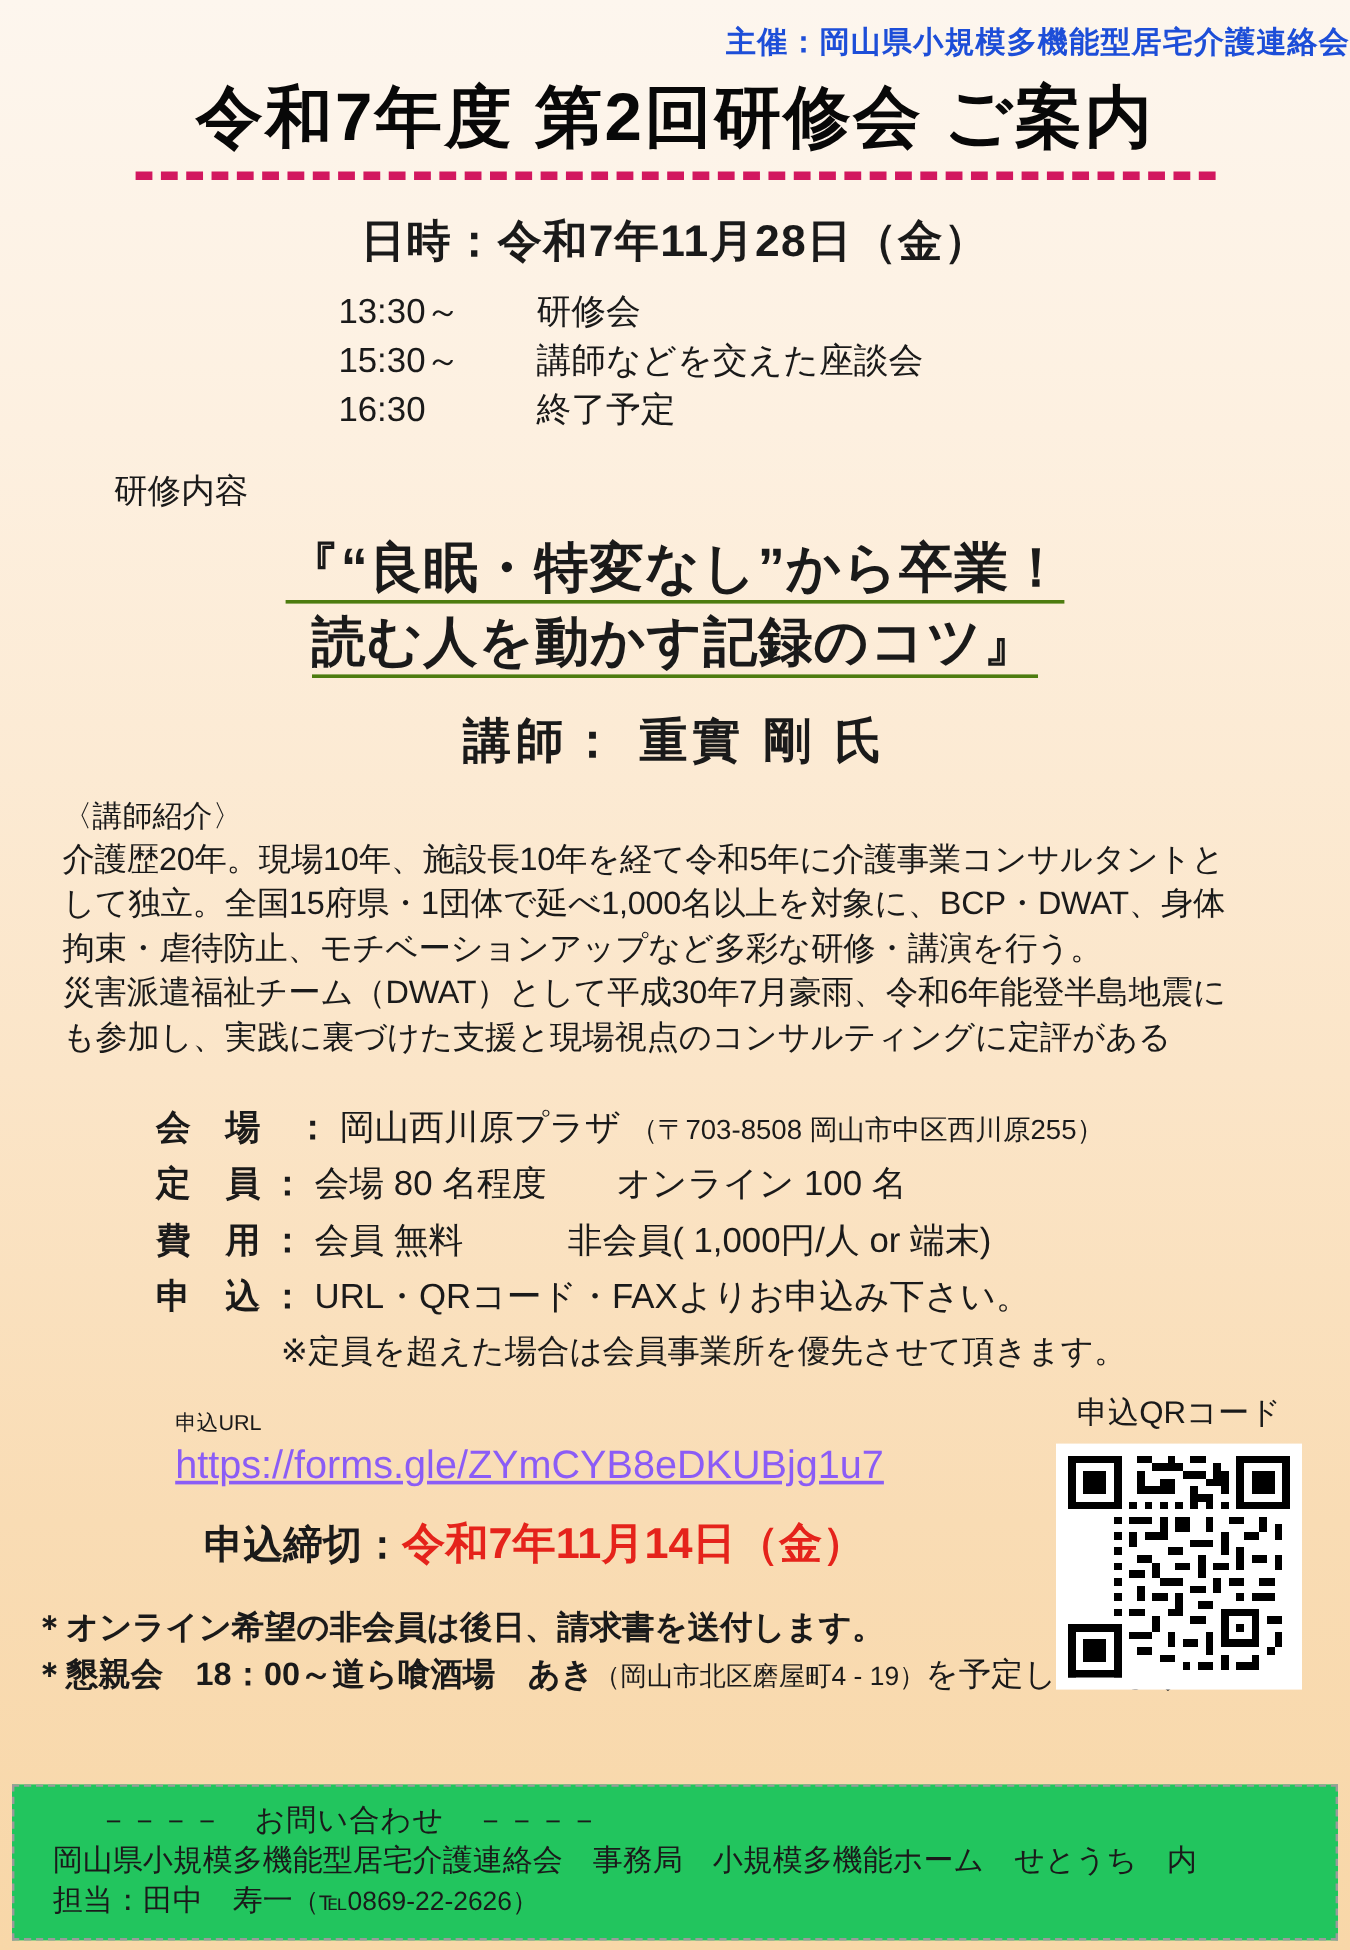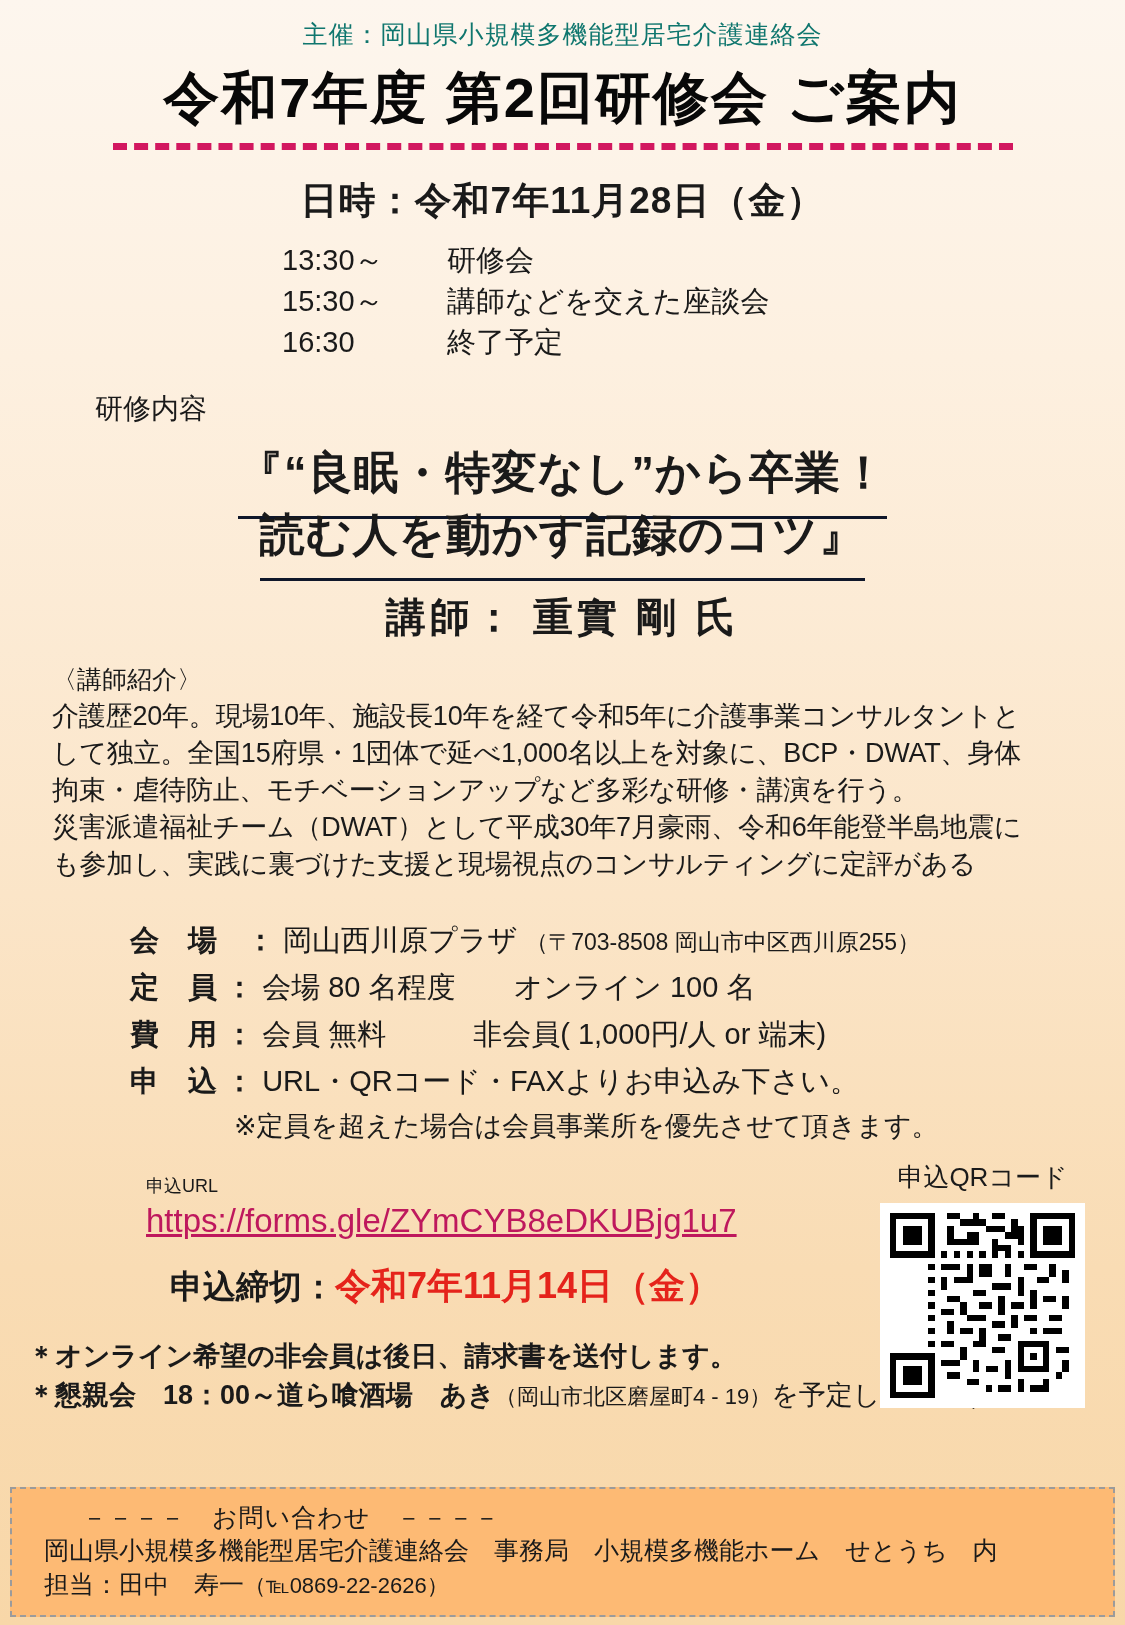--- a/index.html
+++ b/index.html
@@ -17,25 +17,26 @@
   }
   .page {
     position: relative;
     width: 1125px;
     height: 1625px;
     box-sizing: border-box;
   }
 
   
   .host {
-    text-align: center;
+    text-align: right;
     font-size: 25px;
     letter-spacing: 1px;
     padding-top: 18px;
-    color: #0f766e;
+    color: #1d4ed8;
+    font-weight: bold;
   }
   .title {
     text-align: center;
     font-size: 56px;
     font-weight: bold;
     letter-spacing: 2px;
     margin-top: 10px;
     color: #080808;
   }
   .dashline {
@@ -75,22 +76,22 @@
   }
   .theme {
     text-align: center;
     font-size: 45px;
     font-weight: bold;
     line-height: 1.38;
     margin-top: 14px;
     letter-spacing: 1px;
   }
   .theme .ul {
-    border-bottom: 3px solid #0f172a;
-    padding-bottom: 18px;
+    border-bottom: 3px solid #4d7c0f;
+    padding-bottom: 2px;
   }
   .lecturer {
     text-align: center;
     font-size: 40px;
     font-weight: bold;
     margin-top: 24px;
     letter-spacing: 4px;
   }
 
   
@@ -129,21 +130,21 @@
   }
 
   
   .apply-url-label {
     margin: 26px 0 0 146px;
     font-size: 18px;
   }
   .apply-url {
     margin: 4px 0 0 146px;
     font-size: 33px;
-    color: #be185d;
+    color: #8b5cf6;
     text-decoration: underline;
     display: inline-block;
   }
   .deadline {
     margin: 22px 0 0 170px;
     font-size: 33px;
     font-weight: bold;
   }
   .deadline .red {
     color: #e5231b;
@@ -189,21 +190,21 @@
     font-size: 22px;
   }
 
   
   .contact {
     position: absolute;
     left: 10px;
     right: 10px;
     bottom: 8px;
     border: 2px dashed #9b9b9b;
-    background: #fdba74;
+    background: #22c55e;
     padding: 12px 0 14px 0;
     font-size: 25px;
     line-height: 1.34;
   }
   .contact .c-head {
     margin-left: 70px;
     letter-spacing: 1px;
   }
   .contact .c-line {
     margin-left: 32px;

